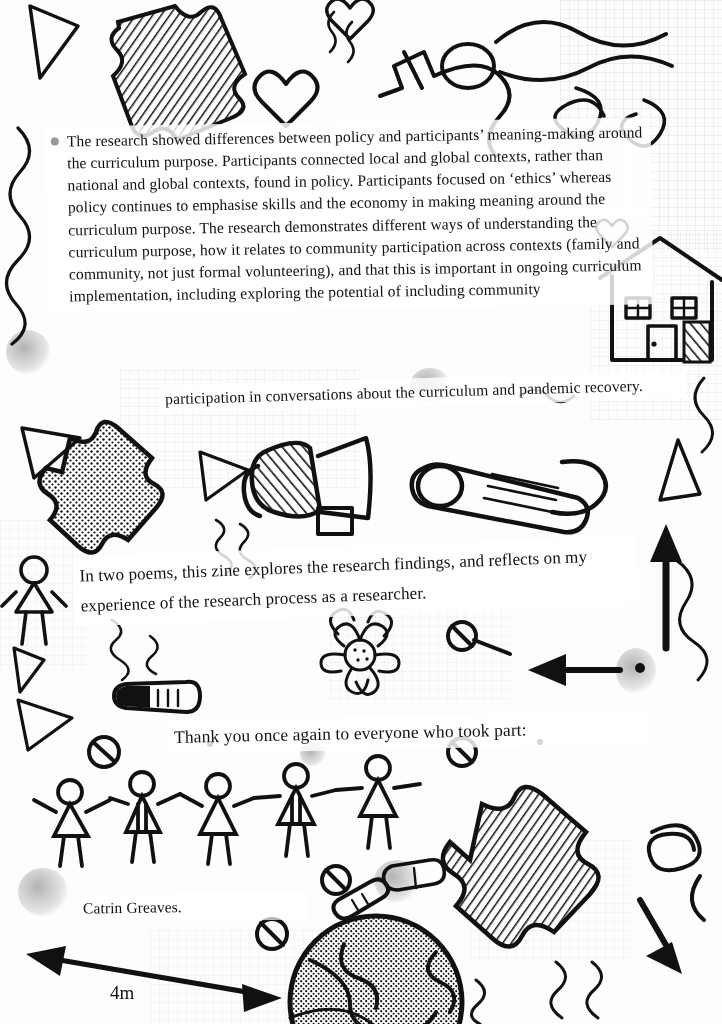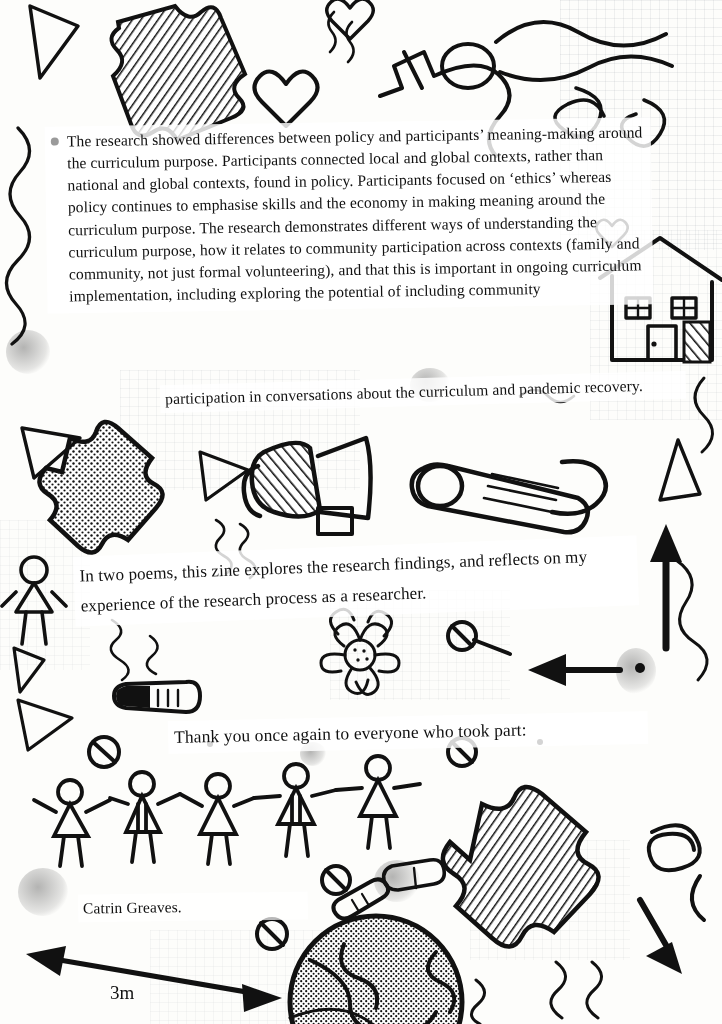--- a/index.html
+++ b/index.html
@@ -404,15 +404,15 @@
   </div>
 
   <div class="textblock" id="para-thanks">
     <span>Thank you once again to everyone who took part:</span>
   </div>
 
   <div class="textblock" id="signature">
     <span>Catrin Greaves.</span>
   </div>
 
-  <div id="scale-label">3m</div>
+  <div id="scale-label">4m</div>
 
 </div>
 
 </body></html>

